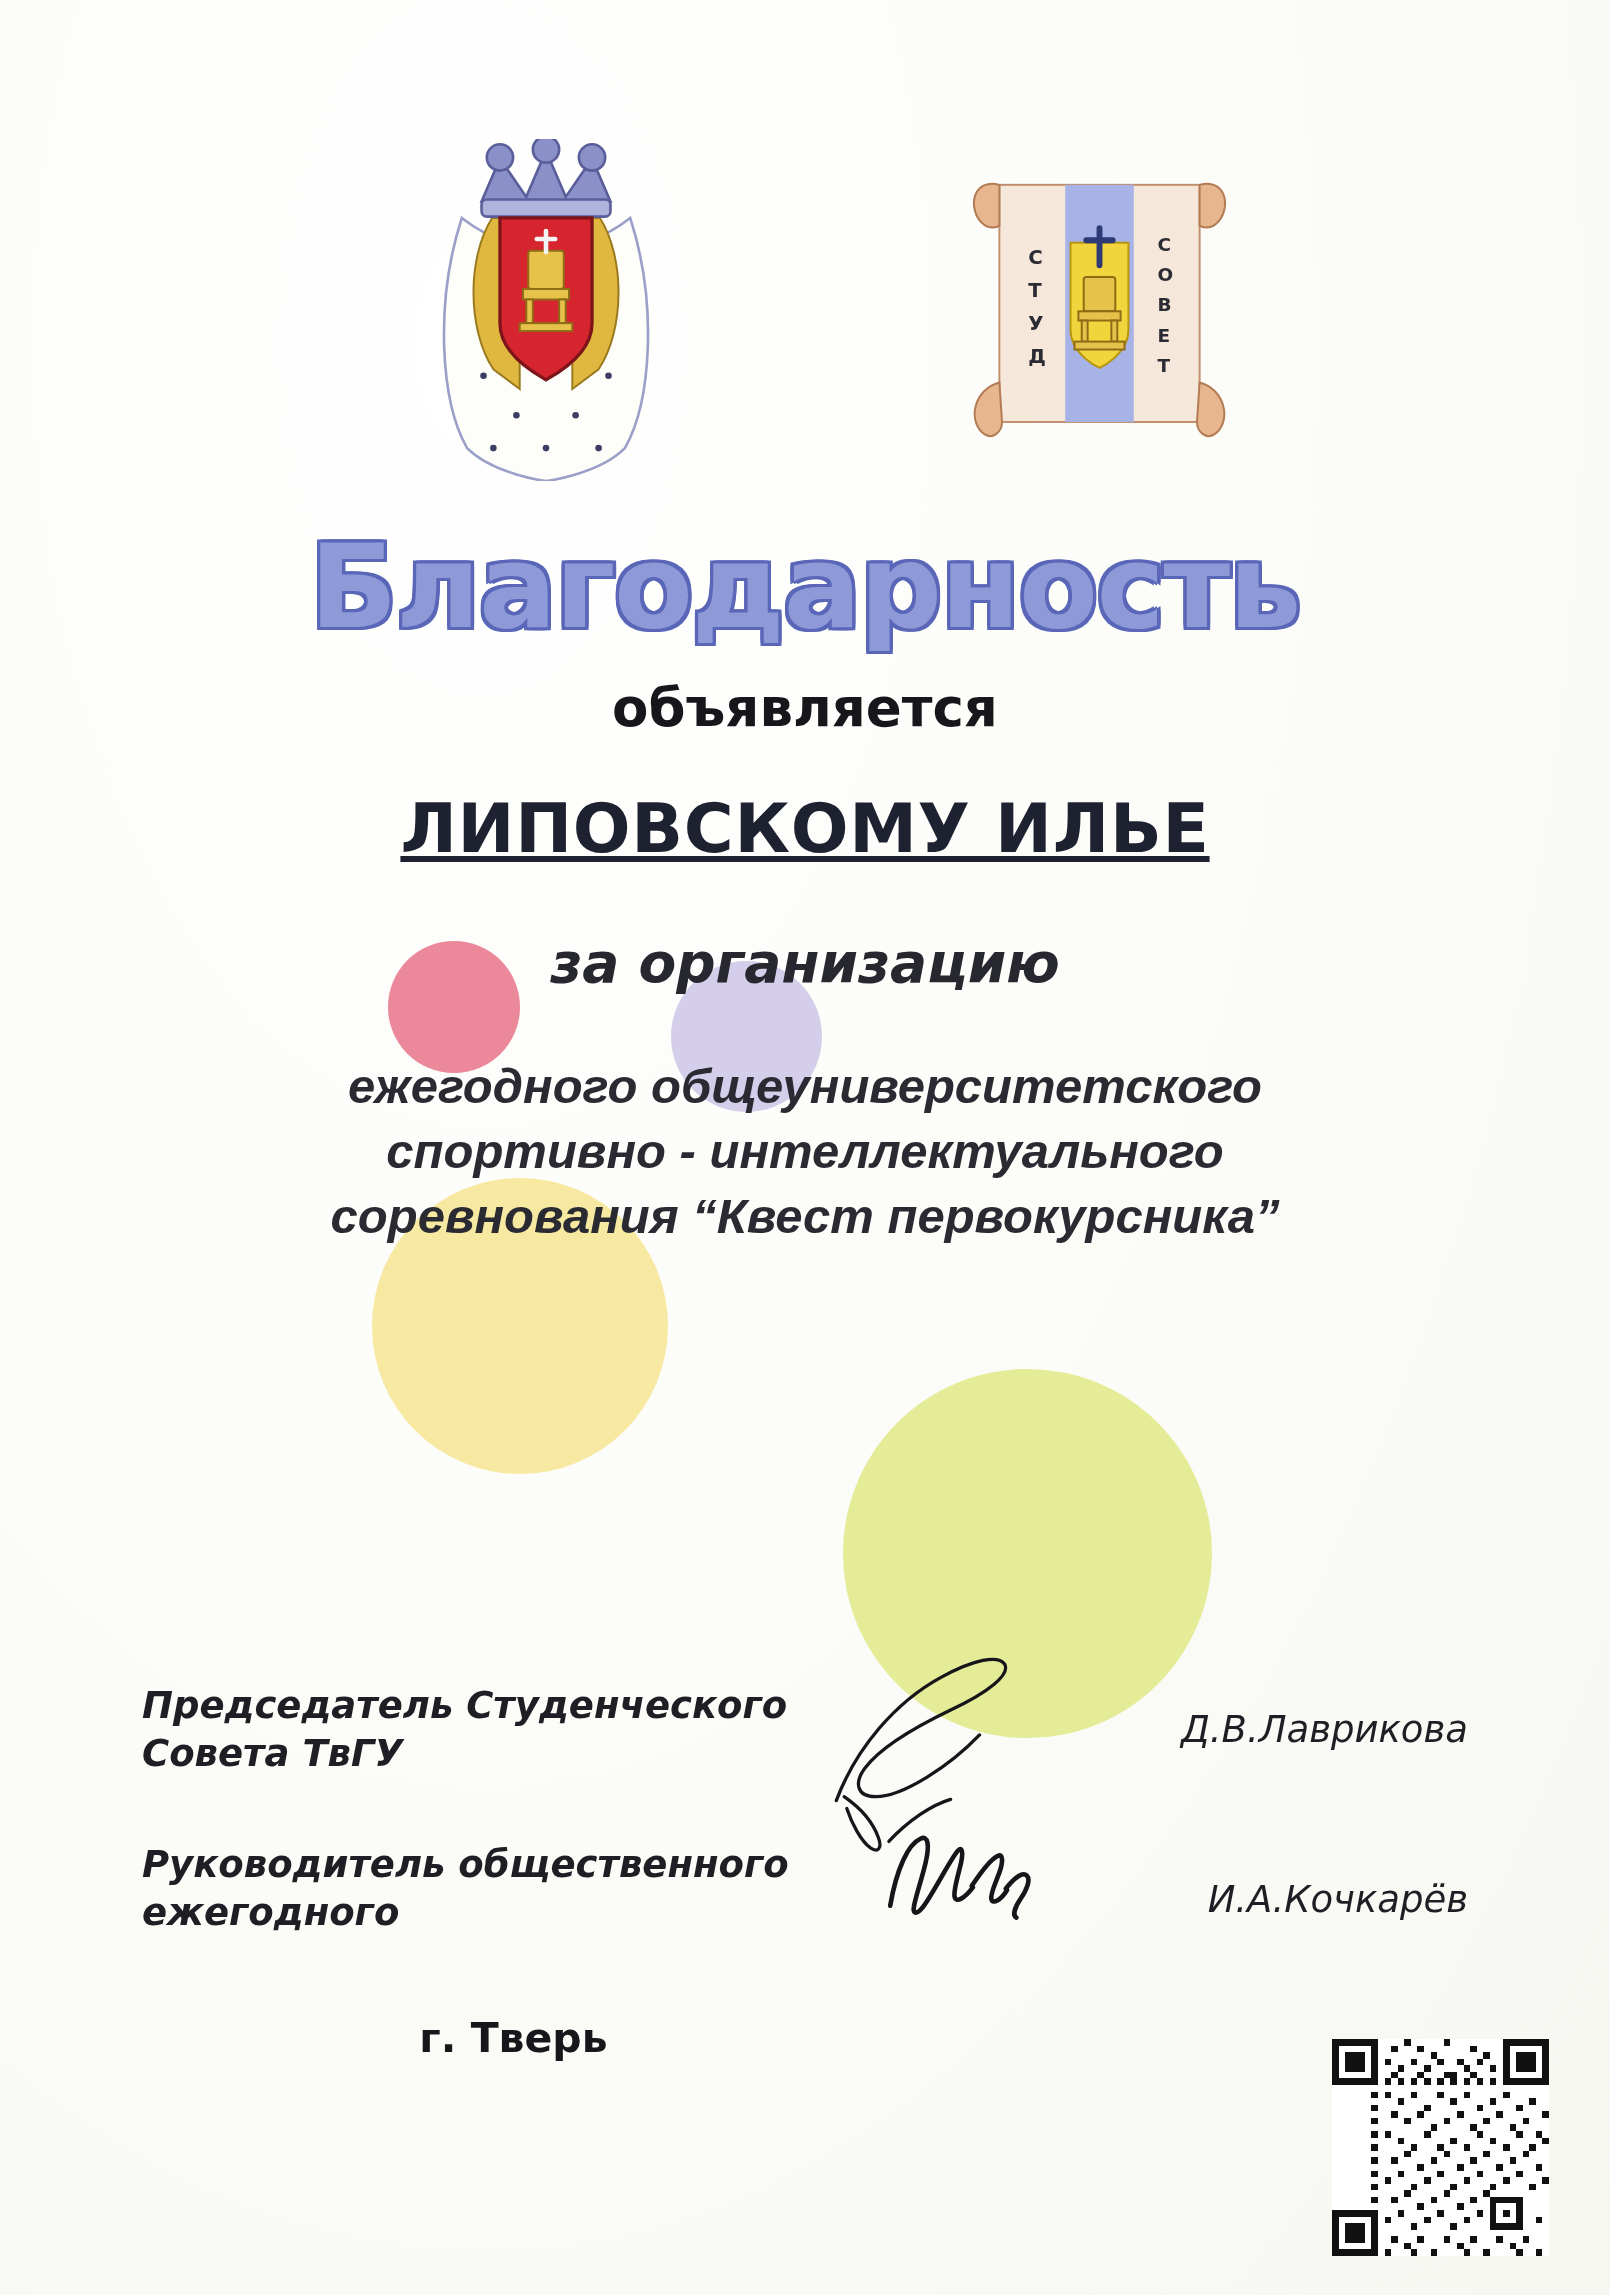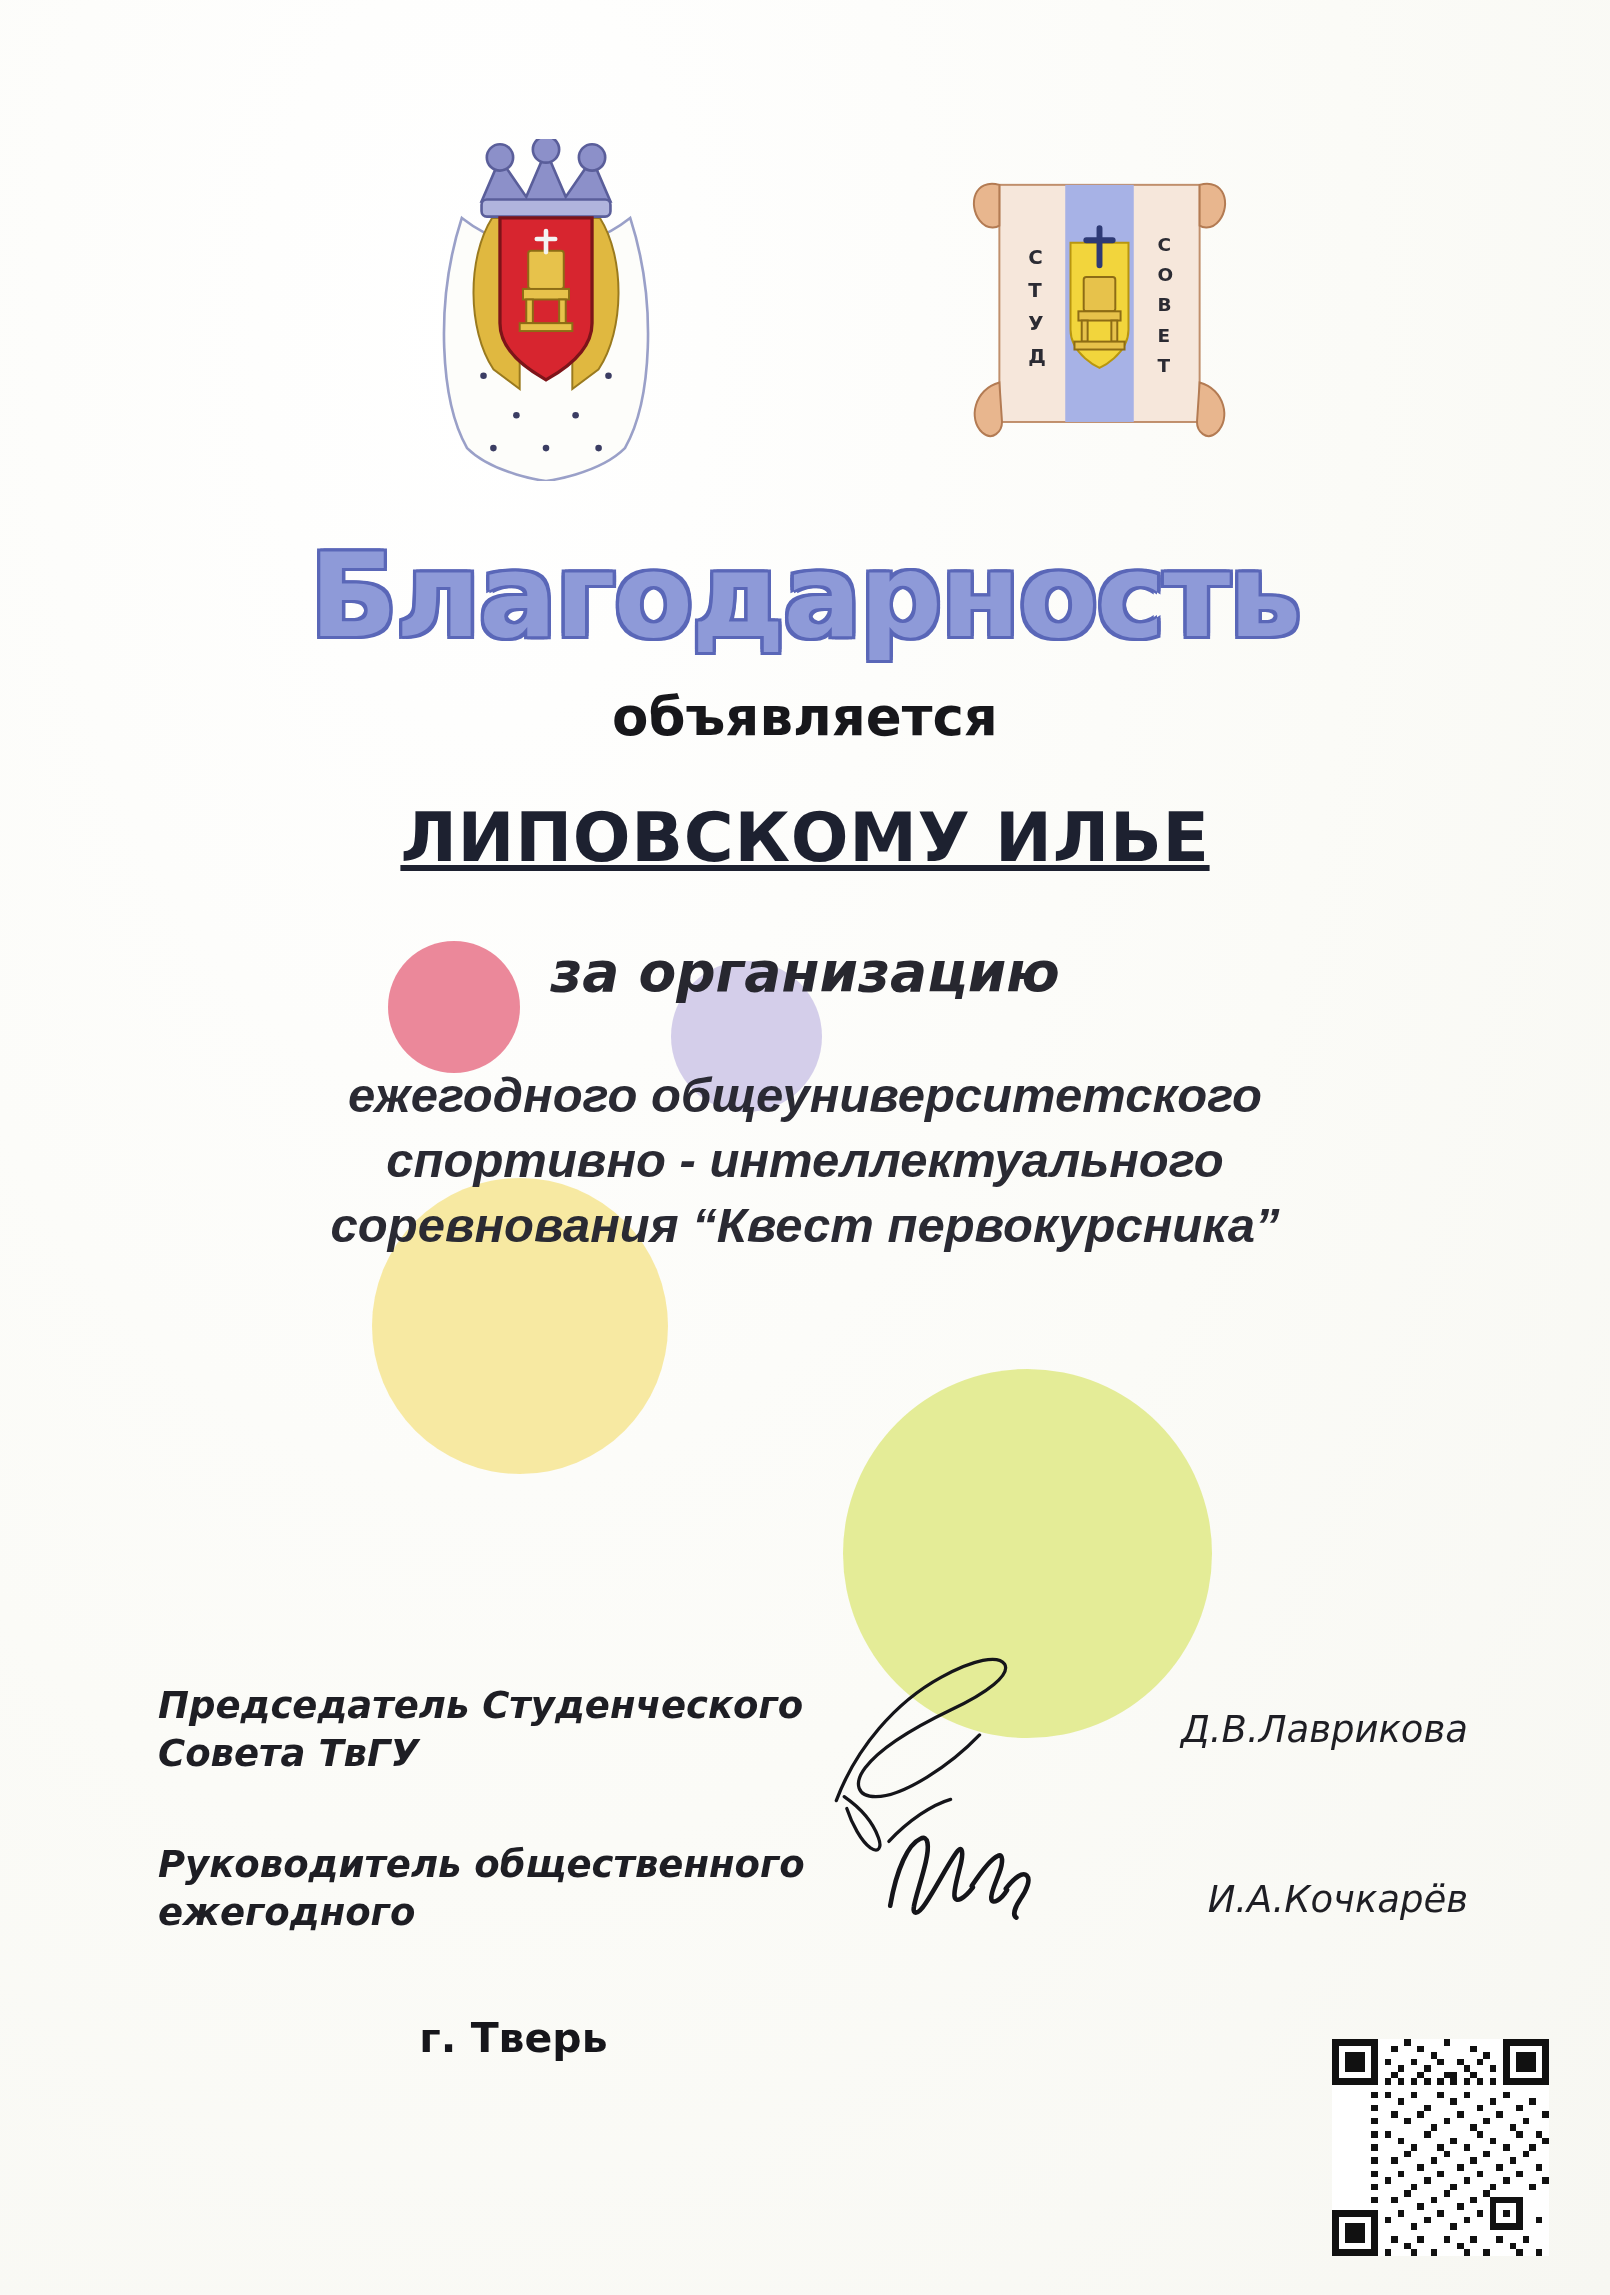--- a/index.html
+++ b/index.html
@@ -82,21 +82,21 @@
   .emblem-scroll {
     position: absolute;
     left: 948px;
     top: 33px;
     width: 303px;
     height: 290px;
   }
 
   
   .title-blago {
-    margin: 16px;
+    margin: 7px;
     padding-top: 520px;
     text-align: center;
     font-family: "DejaVu Sans", sans-serif;
     font-weight: bold;
     font-size: 115px;
     letter-spacing: -1.3px;
     color: #8e9ad8;
     text-shadow:
       3.3px 0 0 #5a67b8,
       -3.3px 0 0 #5a67b8,
@@ -169,21 +169,21 @@
   }
   .sig-role {
     font-family: "DejaVu Sans", sans-serif;
     font-style: italic;
     font-weight: bold;
     font-size: 37px;
     line-height: 1.3;
     color: #1e1e24;
     max-width: 691px;
   }
-  .sig-role span { display: block; margin-left: 16px; }
+  .sig-role span { display: block; }
   .sig-name {
     font-family: "DejaVu Sans", sans-serif;
     font-style: italic;
     font-weight: normal;
     font-size: 37px;
     color: #1e1e24;
     padding-top: 26px;
     white-space: nowrap;
   }
   .sig-name.second { padding-top: 37px; }

